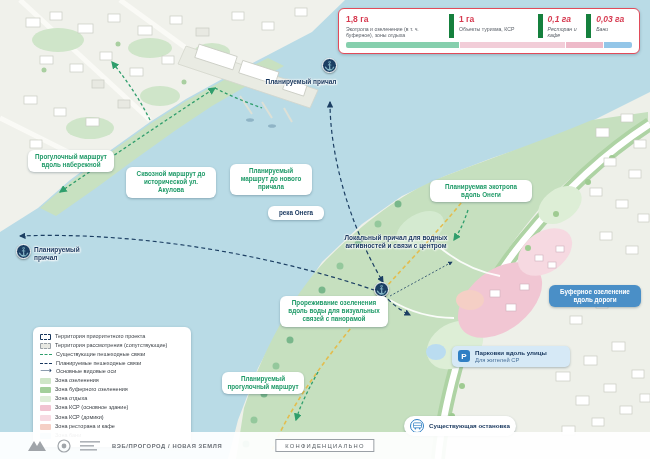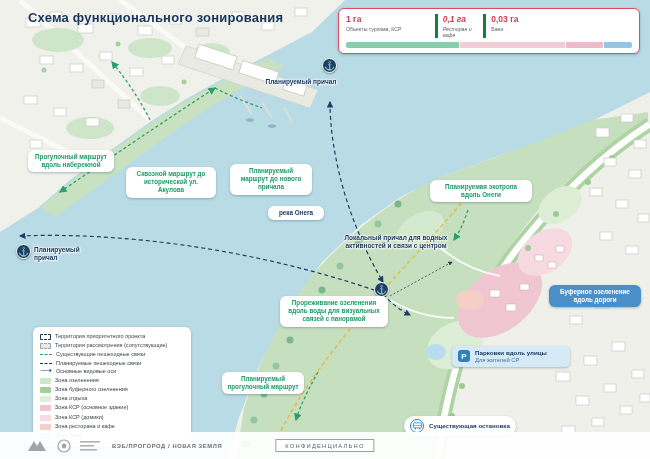--- a/index.html
+++ b/index.html
@@ -22,21 +22,21 @@
 
   .anchor{position:absolute;width:15px;height:15px;border-radius:50%;background:#1c3f63;
     color:#fff;display:flex;align-items:center;justify-content:center;font-size:9px;
     border:1.5px solid #fff;box-shadow:0 1px 2px rgba(0,0,0,.35);box-sizing:border-box;}
 
   
   .area-card{position:absolute;left:338px;top:8px;width:302px;background:#fff;
     border:1.5px solid #e14b5a;border-radius:6px;padding:5px 7px 5px;box-sizing:border-box;
     box-shadow:0 1px 3px rgba(20,50,70,.25);}
   .area-cols{display:flex;}
-  .area-col{padding:0 5px;border-left:3px solid #15803d;box-sizing:border-box;}
+  .area-col{padding:0 5px;border-left:5px solid #15803d;box-sizing:border-box;}
   .area-col:first-child{border-left:none;padding-left:0;}
   .area-val{color:#d6394f;font-size:8.5px;font-weight:bold;margin-bottom:1.5px;}
   .area-desc{font-size:5.2px;color:#5a6068;line-height:1.2;}
   .area-bar{display:flex;height:6px;margin-top:4px;border-radius:2px;overflow:hidden;}
   .area-bar .seg{height:100%;}
   .seg1{background:#86cfad;width:40%;}
   .seg2{background:#f2cdd8;width:37%;border-left:1px solid #fff;}
   .seg3{background:#eebac9;width:13%;border-left:1px solid #fff;}
   .seg4{background:#93c6e8;width:10%;border-left:1px solid #fff;}
 
@@ -249,33 +249,36 @@
     </g>
 
     <g stroke="#1c3f63" stroke-width="1.2" stroke-dasharray="4 3" fill="none">
       <path d="M330 102 C330 160 352 230 383 282" marker-start="url(#arrN)" marker-end="url(#arrN)"></path>
       <path d="M20 236 C120 232 250 248 374 290" marker-start="url(#arrN)"></path>
       <path d="M383 294 C392 304 400 310 410 315" marker-end="url(#arrN)"></path>
       <path d="M390 296 L452 262" stroke-width="0.8" stroke-dasharray="2 2" marker-end="url(#arrN)"></path>
     </g>
   </svg>
 
-  <div class="title">Схема функционального зонирования</div>
 
   <div class="area-card">
     <div class="area-cols">
+      <div class="area-col" style="flex:0 0 36%;">
+        <div class="area-val">1,8 га</div>
+        <div class="area-desc">Экотропа и озеленение (в т. ч. буферное), зоны отдыха</div>
+      </div>
       <div class="area-col" style="flex:0 0 31%;">
         <div class="area-val">1 га</div>
         <div class="area-desc">Объекты туризма, КСР</div>
       </div>
       <div class="area-col" style="flex:0 0 17%;font-style:italic;">
         <div class="area-val">0,1 га</div>
         <div class="area-desc">Ресторан и кафе</div>
       </div>
-      <div class="area-col" style="flex:0 0 16%;">
+      <div class="area-col" style="flex:0 0 16%;font-style:italic;">
         <div class="area-val">0,03 га</div>
         <div class="area-desc">Бани</div>
       </div>
     </div>
     <div class="area-bar">
       <span class="seg seg1"></span>
       <span class="seg seg2"></span>
       <span class="seg seg3"></span>
       <span class="seg seg4"></span>
     </div>

